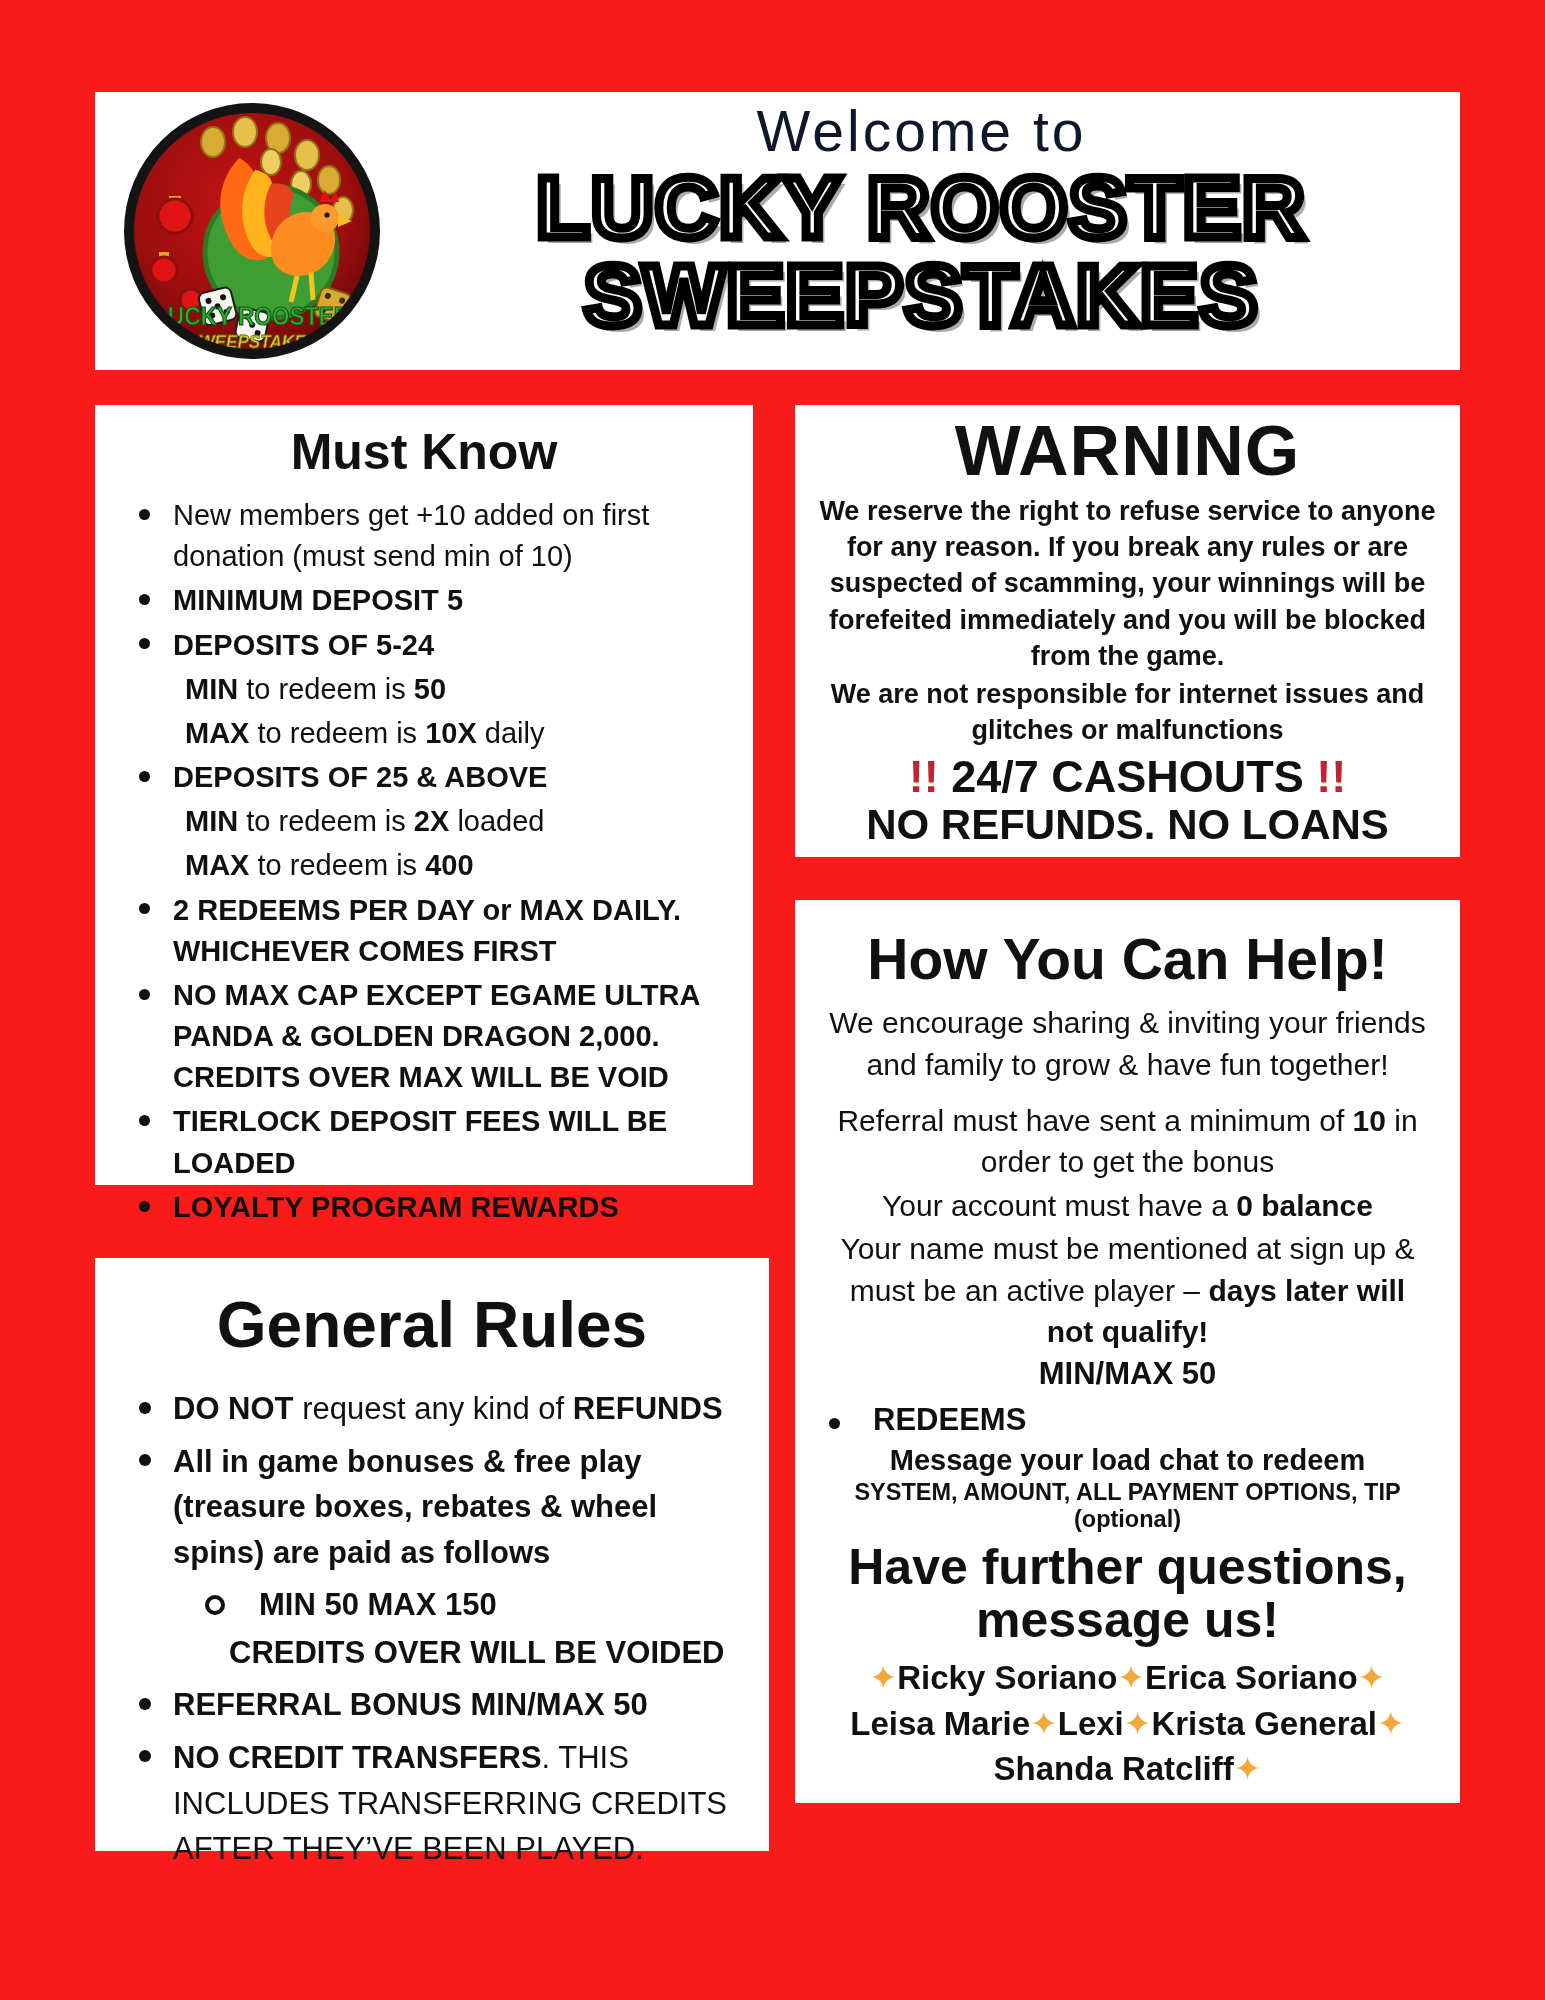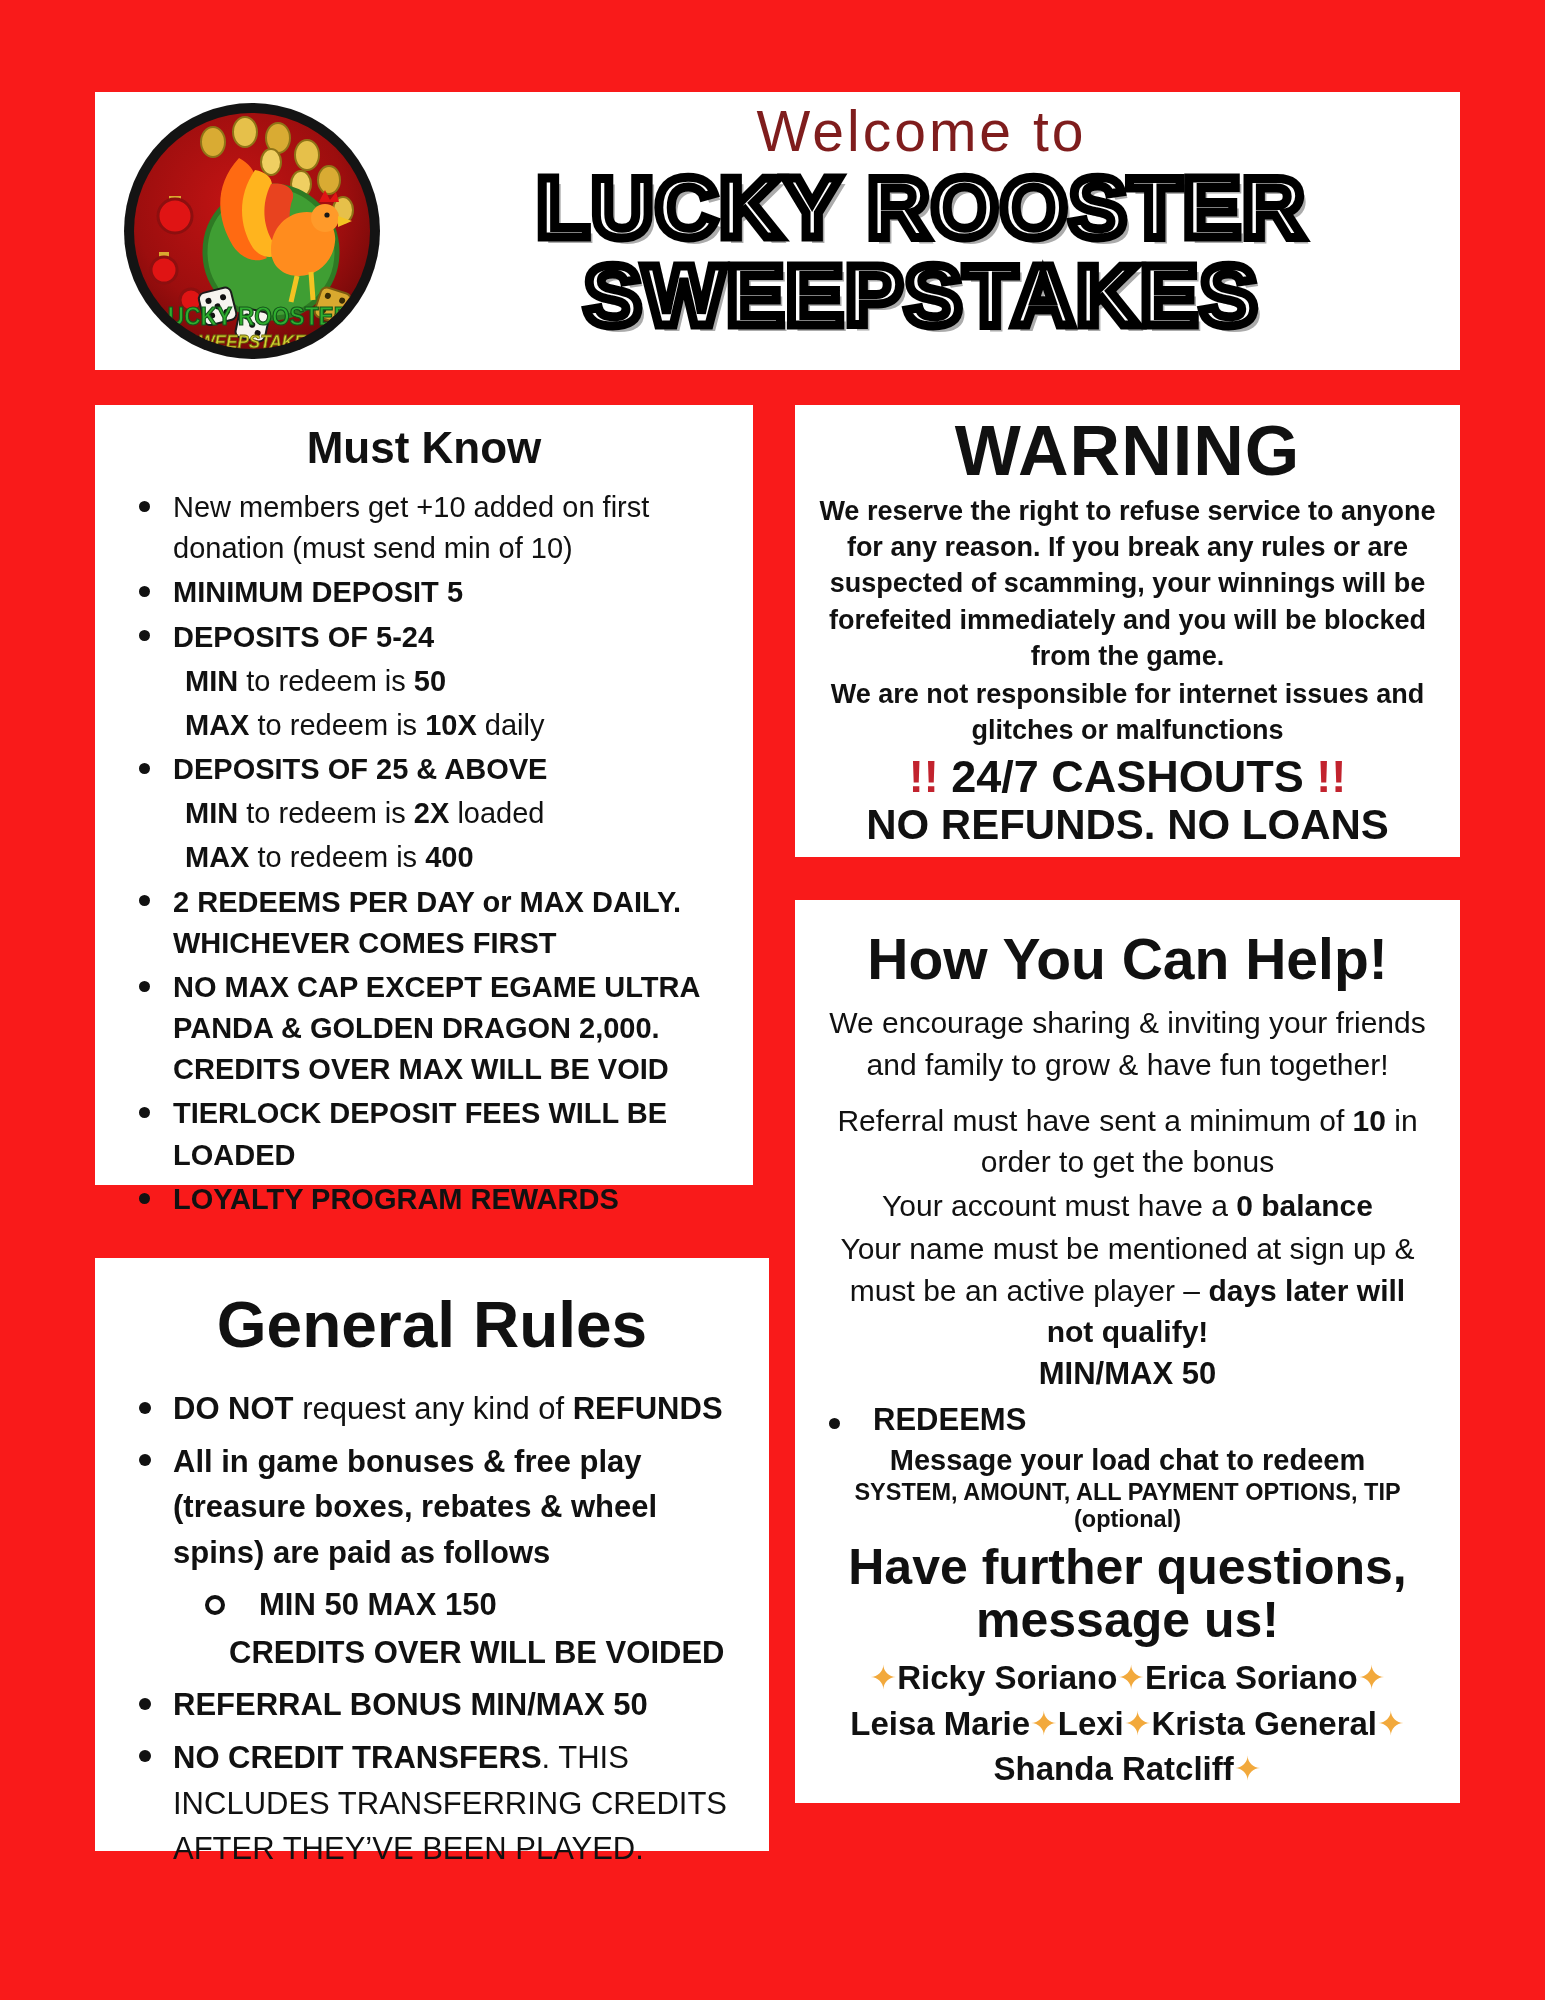--- a/index.html
+++ b/index.html
@@ -10,39 +10,39 @@
     font-family:"Liberation Sans","DejaVu Sans",sans-serif;
     color:#111;
     overflow:hidden;
   }
   .box{position:absolute;background:#ffffff;box-sizing:border-box;}
 
   
   .header-box{left:95px;top:92px;width:1365px;height:278px;}
   .logo{position:absolute;left:26px;top:8px;width:262px;height:262px;}
   .title-wrap{position:absolute;left:300px;right:12px;top:6px;text-align:center;}
-  .welcome{font-size:57px;font-weight:400;letter-spacing:3px;color:#7f1d1d;}
+  .welcome{font-size:57px;font-weight:400;letter-spacing:3px;color:#0f172a;}
   .big-title{
     font-size:86px;font-weight:700;line-height:1.02;letter-spacing:2px;
     color:#000;text-shadow:6px 6px 0 #ababab;
   }
   @supports (-webkit-text-stroke: 2px black){
     .big-title{color:#fff;-webkit-text-stroke:9px #000;}
   }
 
   
   ul{list-style:none;margin:0;padding:0;}
   li{position:relative;}
   .b{font-weight:700;}
   .rd{color:var(--alert-red,#c2232e);}
   .sp{color:var(--sparkle-gold,#f2a93c);}
 
   
   .must-know{left:95px;top:405px;width:658px;height:780px;padding:14px 34px;}
-  .must-know h2{text-align:center;font-size:44px;font-weight:700;margin:4px 0 14px;}
+  .must-know h2{text-align:center;font-size:50px;font-weight:700;margin:4px 0 14px;}
   .must-know ul{font-size:29px;line-height:1.42;}
   .must-know li{padding-left:44px;margin-bottom:3px;}
   .must-know li.dot::before{
     content:"";position:absolute;left:10px;top:0.48em;width:11px;height:11px;border-radius:50%;background:#111;
   }
   .must-know li.sub{padding-left:56px;}
 
   
   .warning{left:795px;top:405px;width:665px;height:452px;padding:6px 22px;text-align:center;}
   .warning h2{font-size:70px;font-weight:700;margin:0 0 2px;letter-spacing:1px;}

